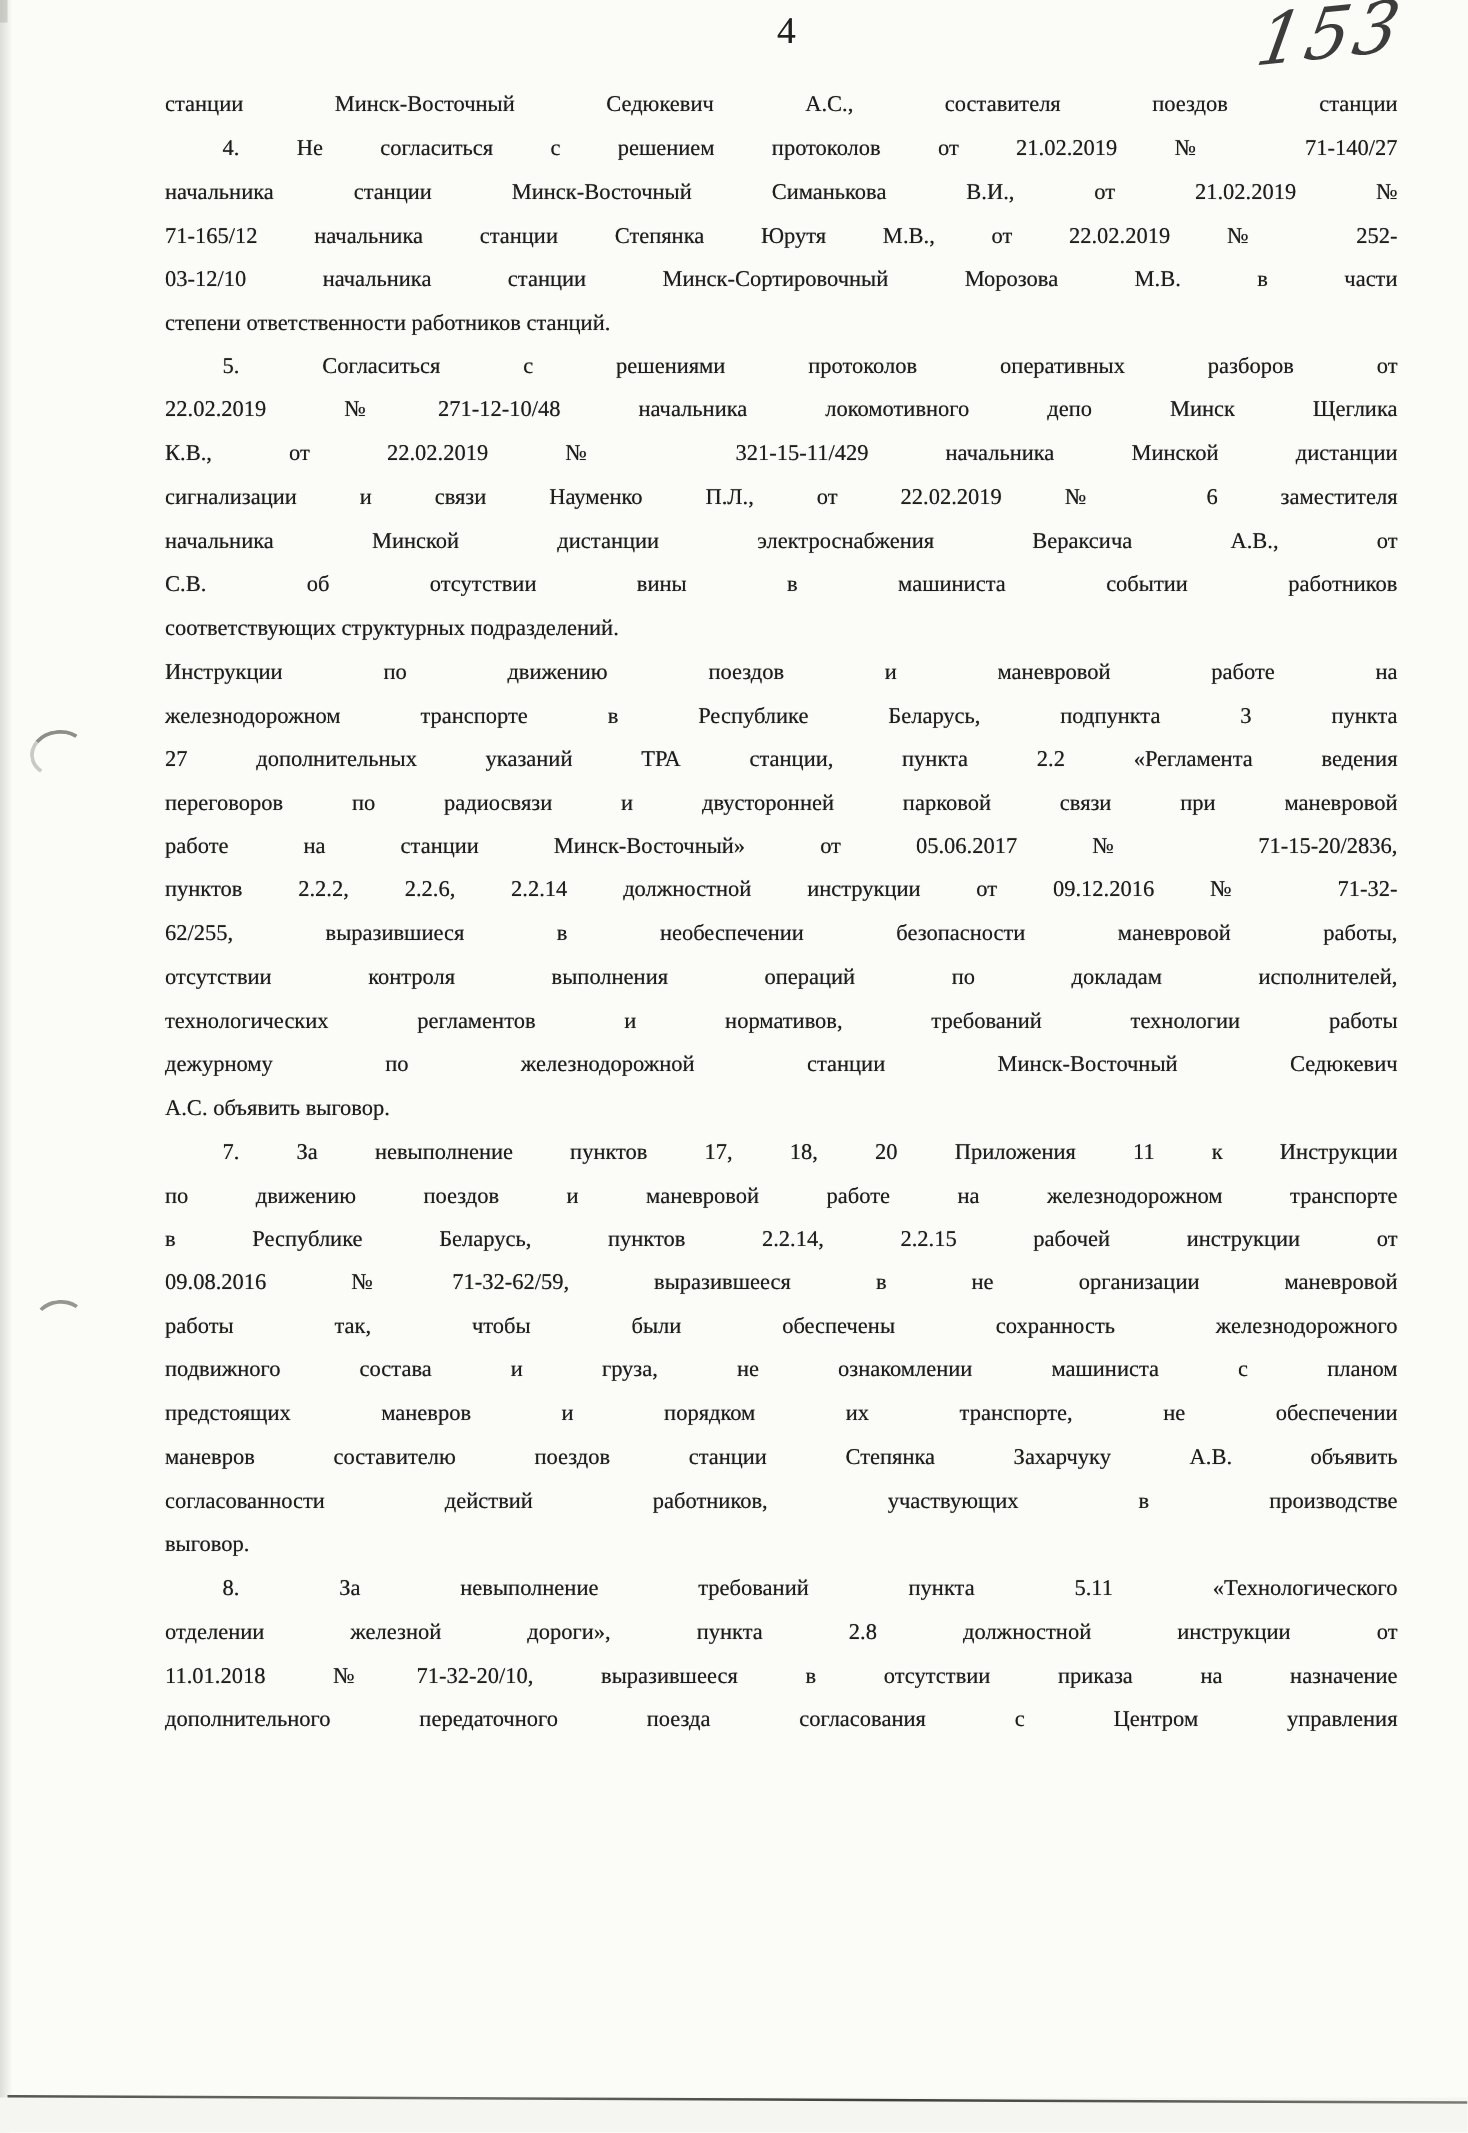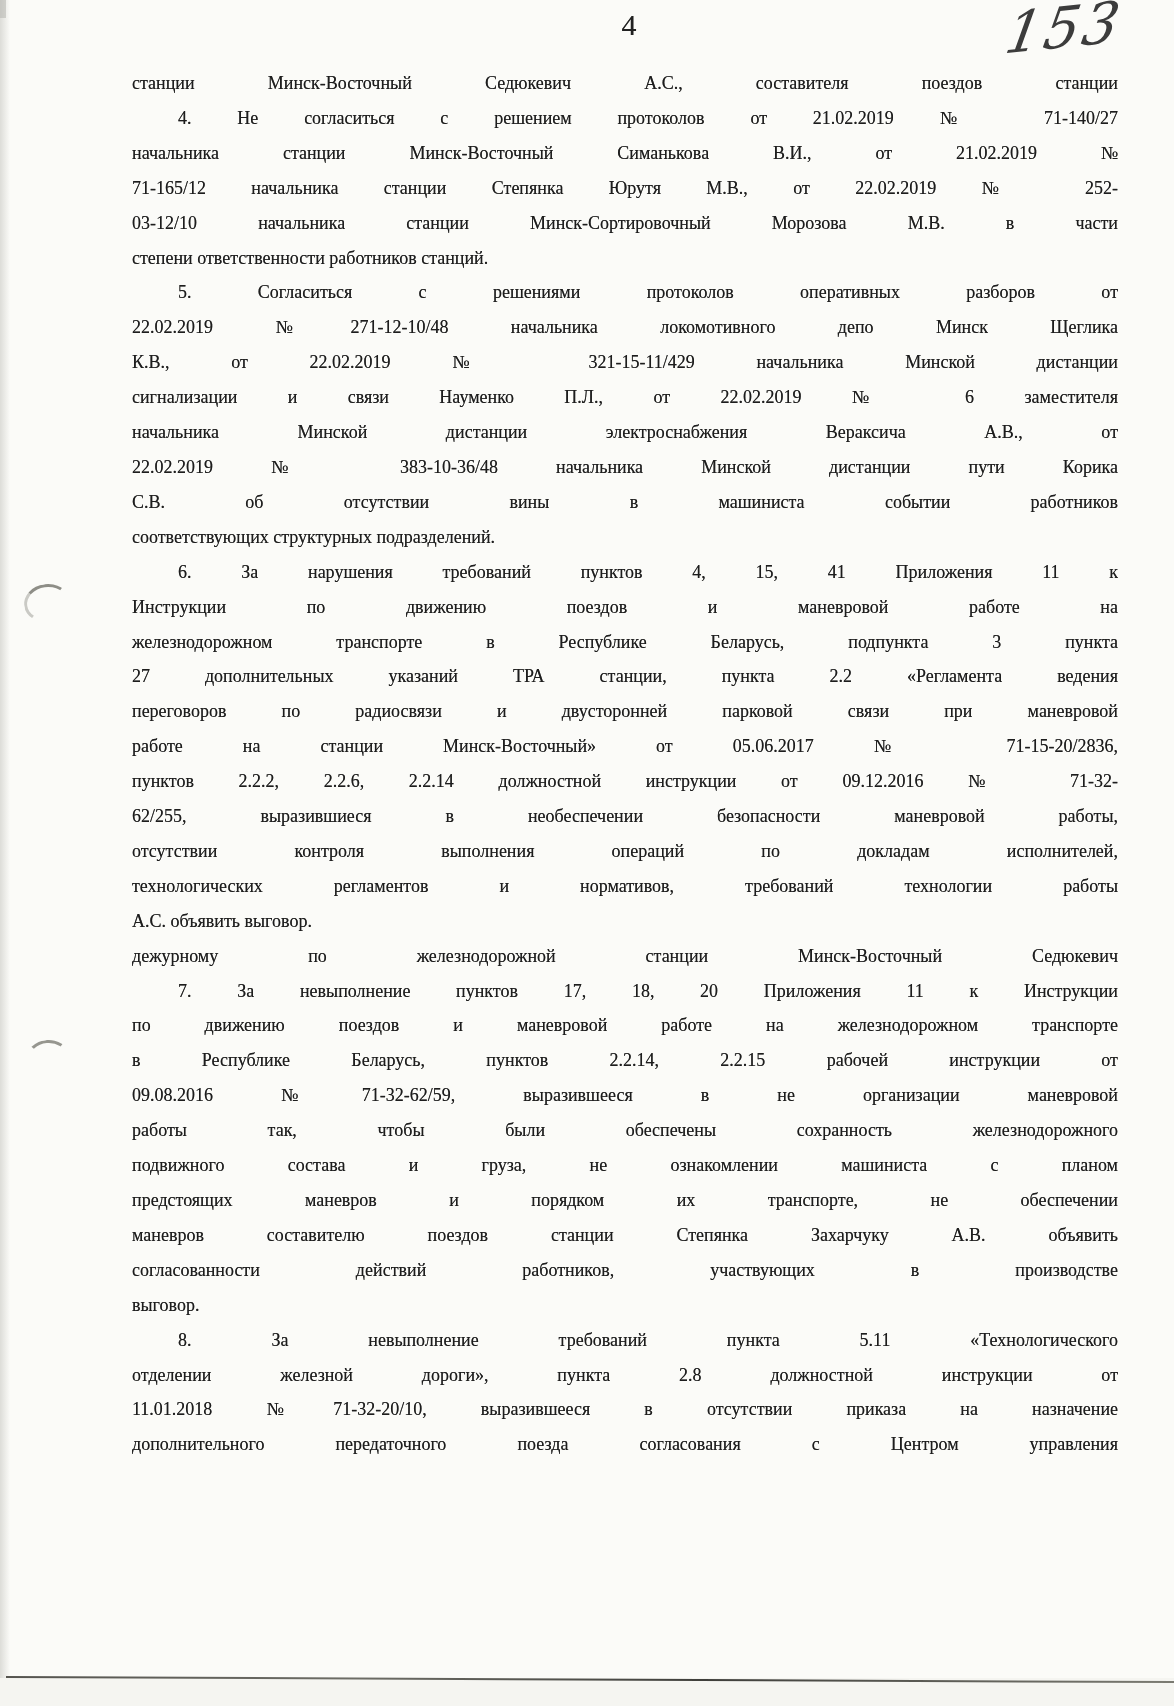--- a/index.html
+++ b/index.html
@@ -82,35 +82,33 @@
       <div class="line indent">4. Не согласиться с решением протоколов от 21.02.2019 № 71-140/27</div>
       <div class="line">начальника станции Минск-Восточный Симанькова В.И., от 21.02.2019 №</div>
       <div class="line">71-165/12 начальника станции Степянка Юрутя М.В., от 22.02.2019 № 252-</div>
       <div class="line">03-12/10 начальника станции Минск-Сортировочный Морозова М.В. в части</div>
       <div class="line left-last">степени ответственности работников станций.</div>
       <div class="line indent">5. Согласиться с решениями протоколов оперативных разборов от</div>
       <div class="line">22.02.2019 №271-12-10/48 начальника локомотивного депо Минск Щеглика</div>
       <div class="line">К.В., от 22.02.2019 № 321-15-11/429 начальника Минской дистанции</div>
       <div class="line">сигнализации и связи Науменко П.Л., от 22.02.2019 № 6 заместителя</div>
       <div class="line">начальника Минской дистанции электроснабжения Вераксича А.В., от</div>
-      <div class="line">22.02.2019 № 383-10-36/48 начальника Минской дистанции пути Корика</div>
       <div class="line">С.В. об отсутствии вины в машиниста событии работников</div>
       <div class="line left-last">соответствующих структурных подразделений.</div>
-      <div class="line indent">6. За нарушения требований пунктов 4, 15, 41 Приложения 11 к</div>
       <div class="line">Инструкции по движению поездов и маневровой работе на</div>
       <div class="line">железнодорожном транспорте в Республике Беларусь, подпункта 3 пункта</div>
       <div class="line">27 дополнительных указаний ТРА станции, пункта 2.2 «Регламента ведения</div>
       <div class="line">переговоров по радиосвязи и двусторонней парковой связи при маневровой</div>
       <div class="line">работе на станции Минск-Восточный» от 05.06.2017 № 71-15-20/2836,</div>
       <div class="line">пунктов 2.2.2, 2.2.6, 2.2.14 должностной инструкции от 09.12.2016 № 71-32-</div>
       <div class="line">62/255, выразившиеся в необеспечении безопасности маневровой работы,</div>
       <div class="line">отсутствии контроля выполнения операций по докладам исполнителей,</div>
       <div class="line">технологических регламентов и нормативов, требований технологии работы</div>
+      <div class="line">дежурному по железнодорожной станции Минск-Восточный Седюкевич</div>
       <div class="line left-last">А.С. объявить выговор.</div>
-      <div class="line">дежурному по железнодорожной станции Минск-Восточный Седюкевич</div>
       <div class="line indent">7. За невыполнение пунктов 17, 18, 20 Приложения 11 к Инструкции</div>
       <div class="line">по движению поездов и маневровой работе на железнодорожном транспорте</div>
       <div class="line">в Республике Беларусь, пунктов 2.2.14, 2.2.15 рабочей инструкции от</div>
       <div class="line">09.08.2016 №71-32-62/59, выразившееся в не организации маневровой</div>
       <div class="line">работы так, чтобы были обеспечены сохранность железнодорожного</div>
       <div class="line">подвижного состава и груза, не ознакомлении машиниста с планом</div>
       <div class="line">предстоящих маневров и порядком их транспорте, не обеспечении</div>
       <div class="line">маневров составителю поездов станции Степянка Захарчуку А.В. объявить</div>
       <div class="line">согласованности действий работников, участвующих в производстве</div>
       <div class="line left-last">выговор.</div>

